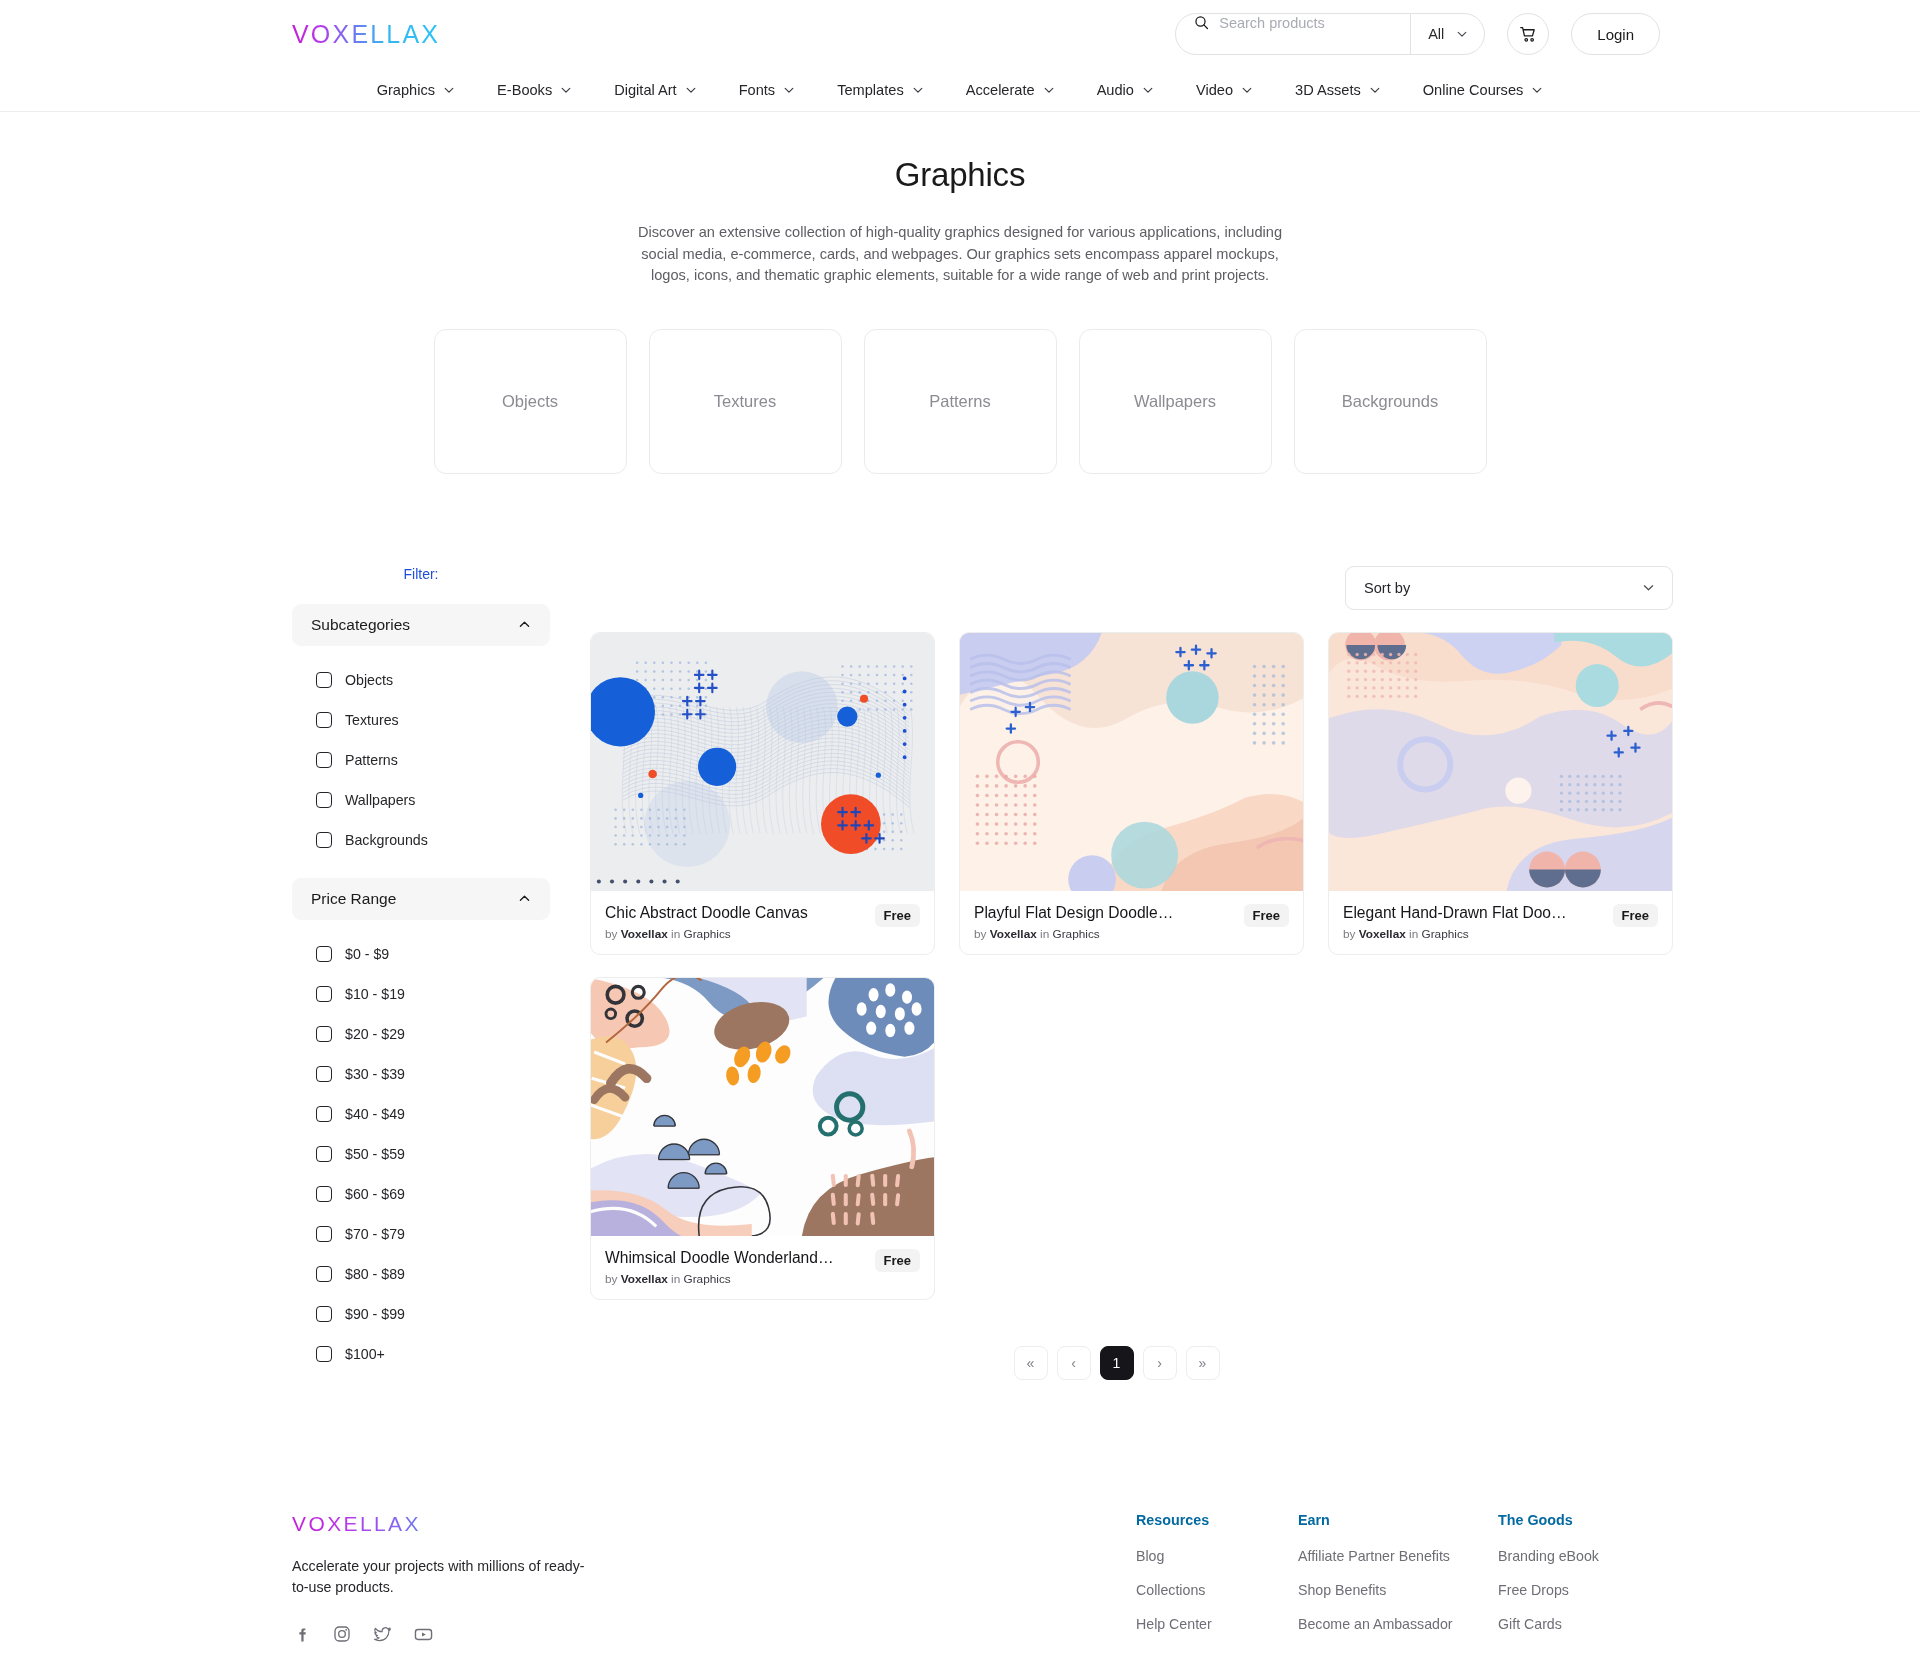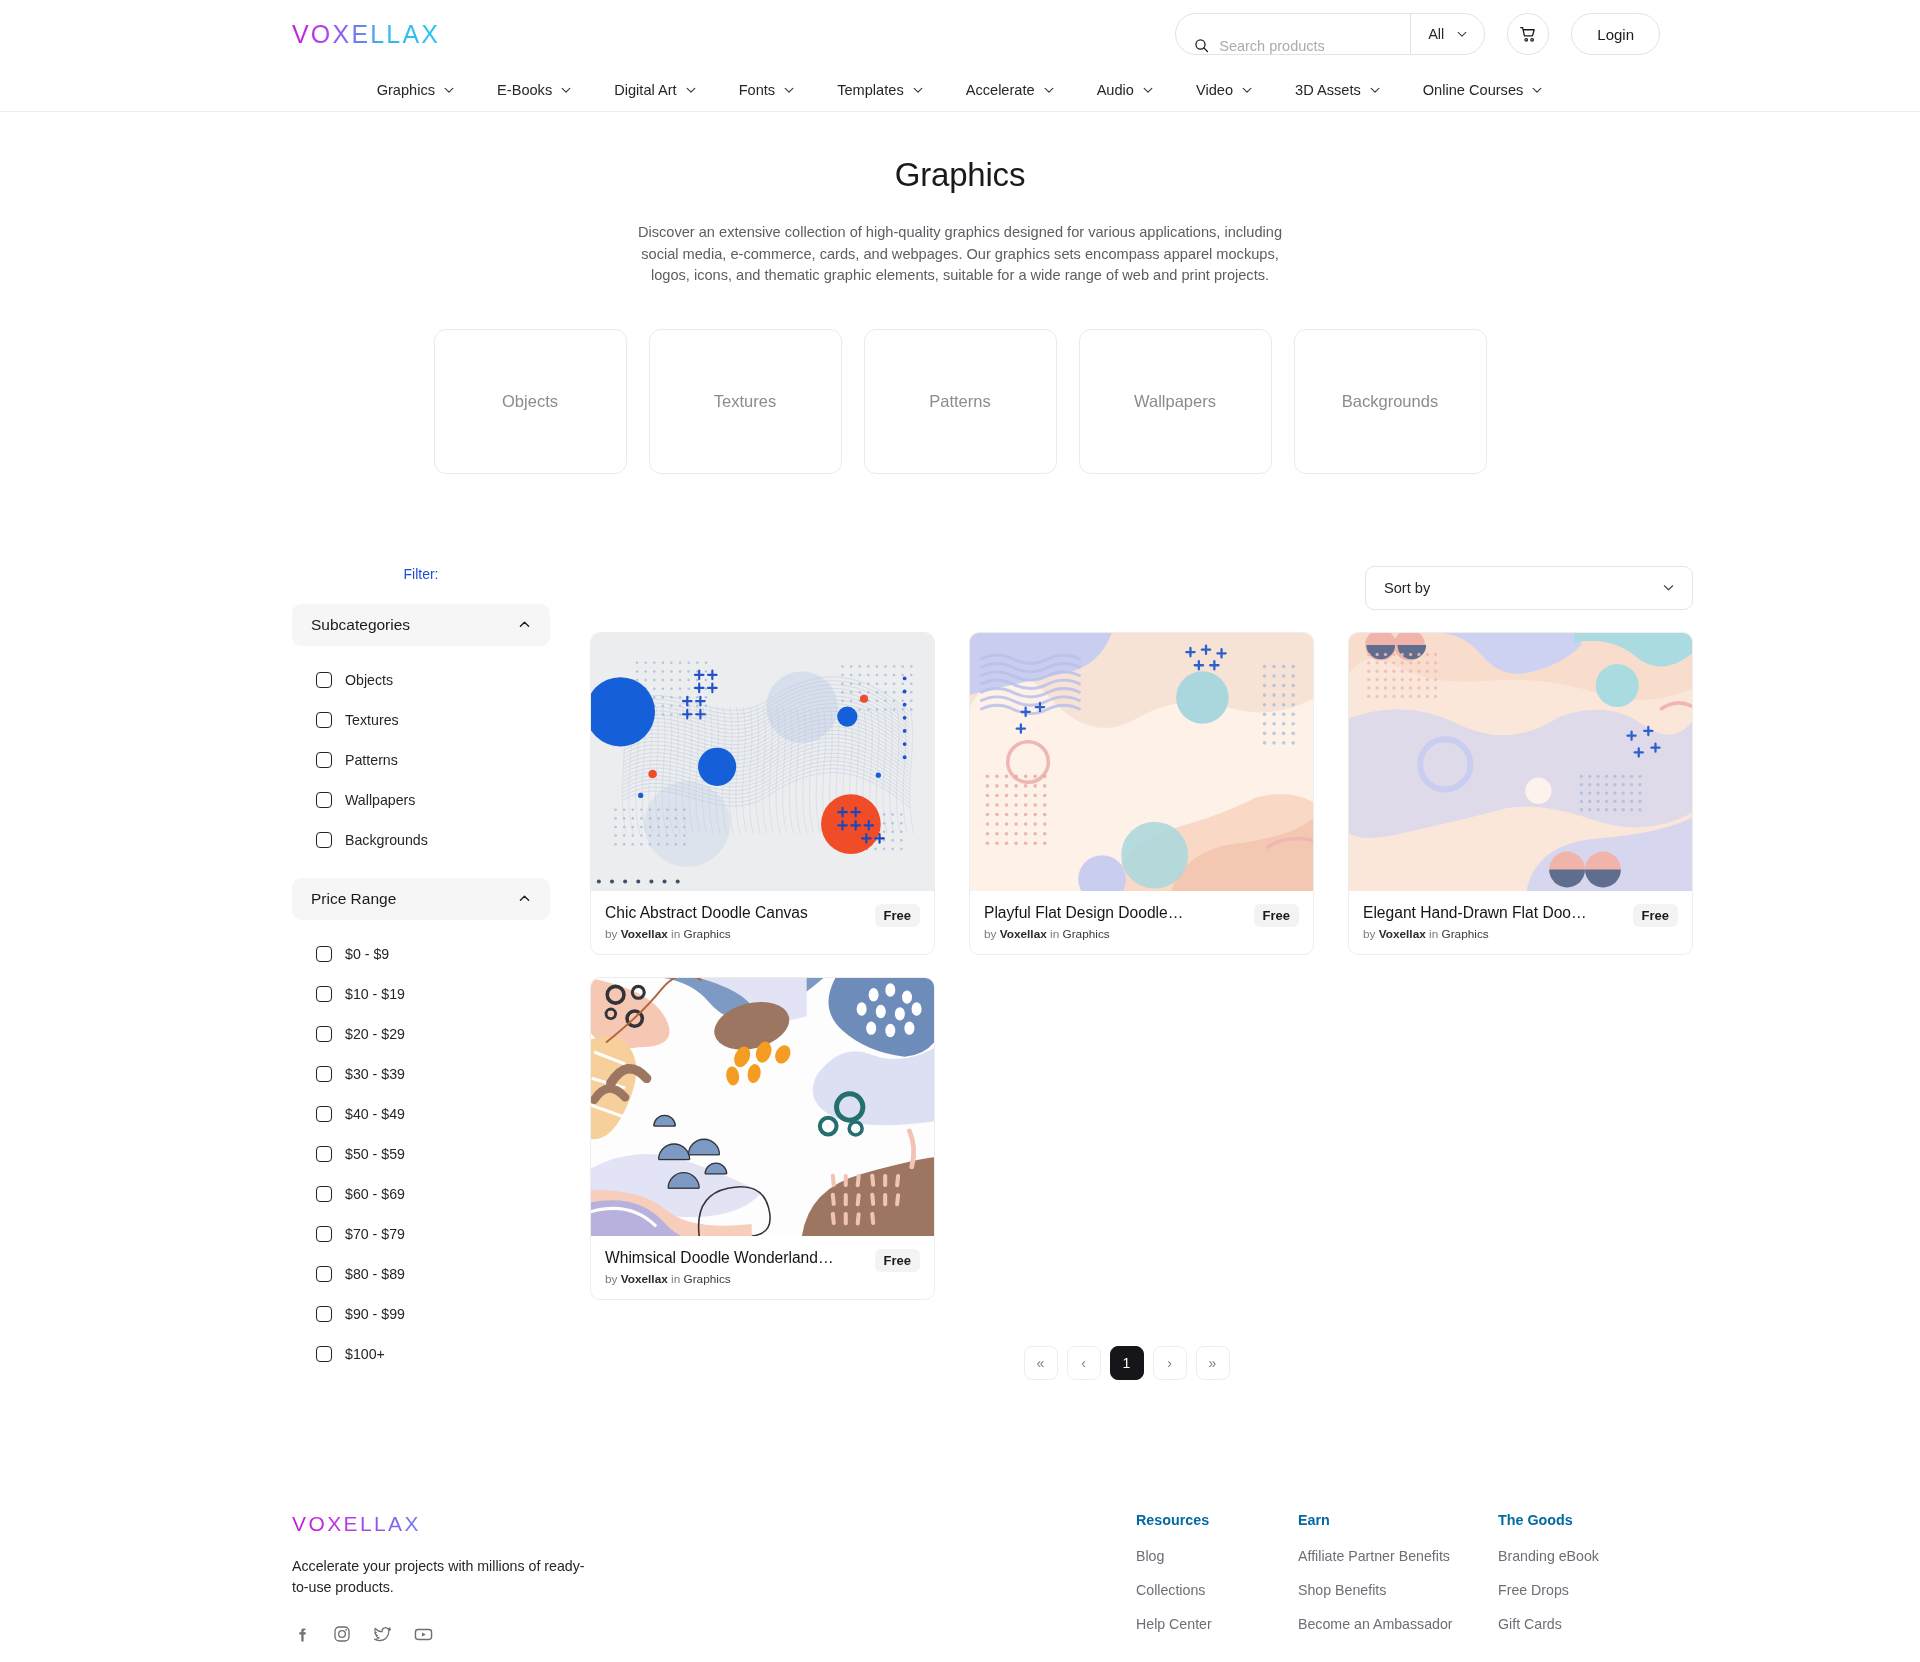--- a/index.html
+++ b/index.html
@@ -35,21 +35,21 @@
   }
   .header-right {
     margin-left: auto;
     margin-right: 260px;
     display: flex;
     align-items: center;
     gap: 22px;
   }
   .searchbar {
     display: flex;
-    align-items: flex-end;
+    align-items: flex-start;
     border: 1px solid #e2e2e4;
     border-radius: 26px;
     height: 42px;
     width: 310px;
     overflow: hidden;
     background: #fff;
   }
   .search-left {
     display: flex;
     align-items: center;
@@ -214,21 +214,21 @@
     padding: 0 17px 0 18px;
     font-size: 14.6px;
     color: #26262a;
     background: #fff;
     cursor: pointer;
   }
 
   .grid {
     display: grid;
     grid-template-columns: repeat(3, 345px);
-    gap: 22px 34px;
+    gap: 22px 24px;
     margin-top: 22px;
   }
   .pcard {
     width: 345px;
     border: 1px solid #ededee;
     border-radius: 10px;
     overflow: hidden;
     background: #fff;
     cursor: pointer;
   }

